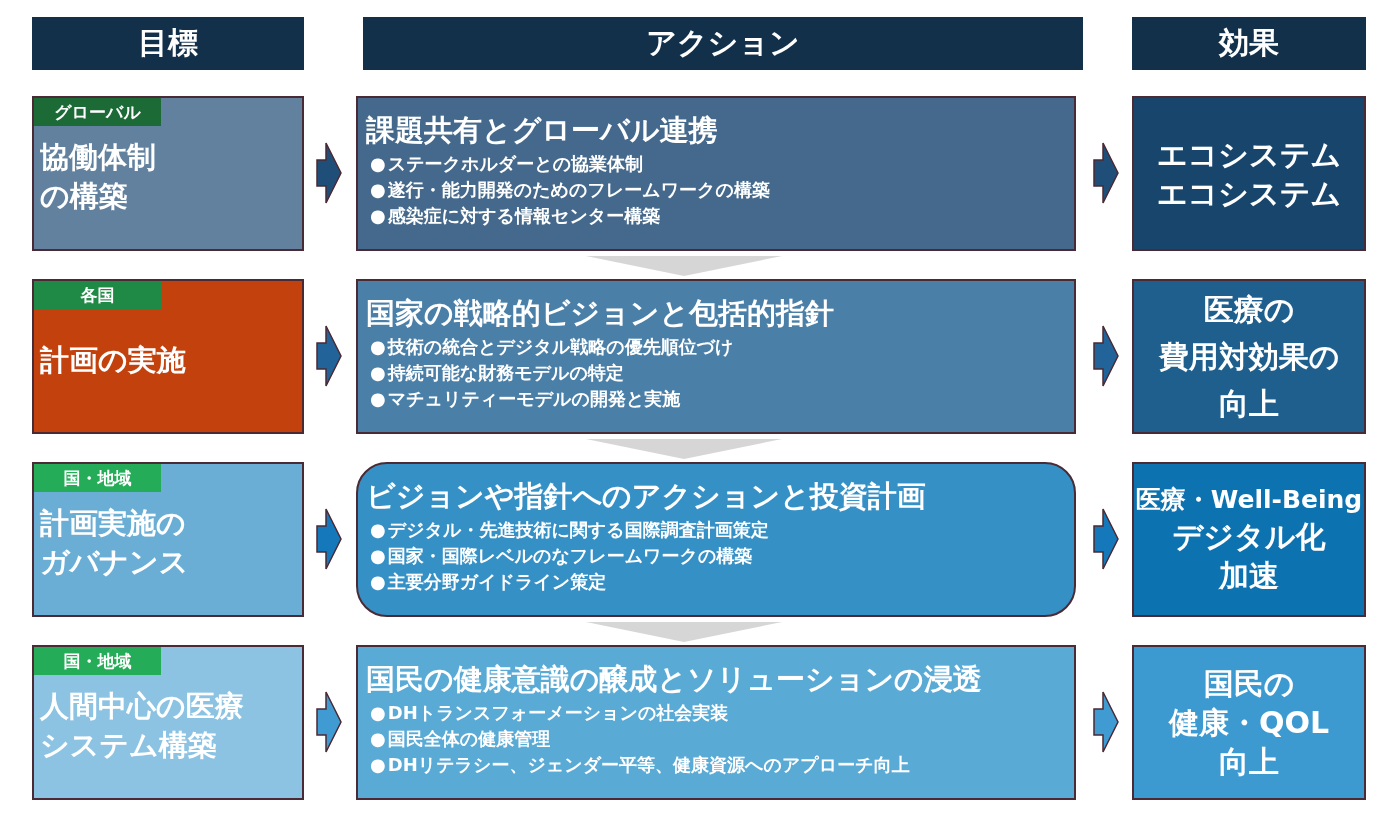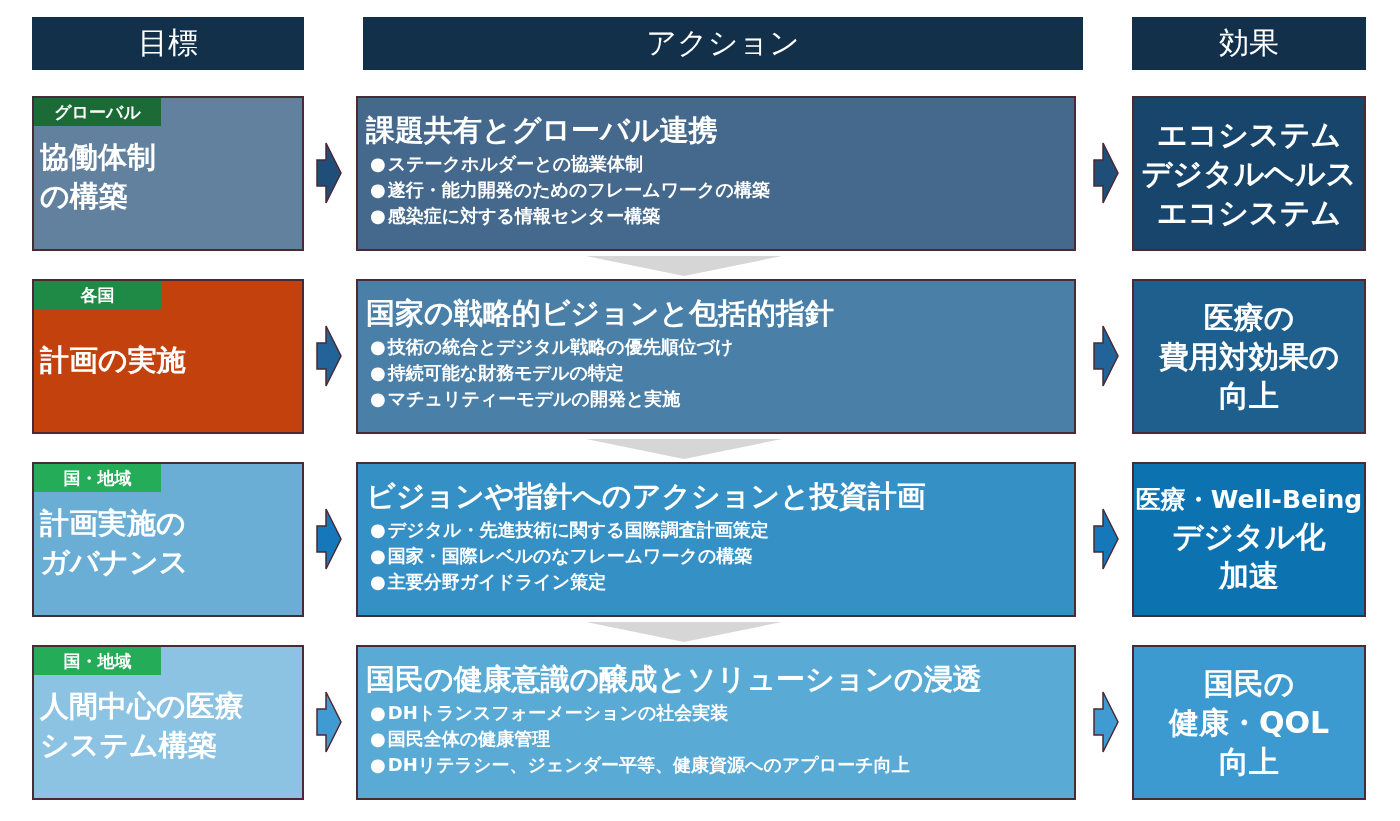--- a/index.html
+++ b/index.html
@@ -5,21 +5,21 @@
     html, body { margin: 0; padding: 0; background: #ffffff; }
     body {
       width: 1400px; height: 821px; position: relative; overflow: hidden;
       font-family: "DejaVu Sans", "Liberation Sans", sans-serif;
       color: #ffffff;
     }
     .header {
       position: absolute; top: 17px; height: 53px;
       background: #13304b;
       display: flex; align-items: center; justify-content: center;
-      font-weight: normal; font-size: 30px; color: #ffffff;
+      font-weight: bold; font-size: 30px; color: #ffffff;
     }
     .h-goal { left: 32px; width: 272px; }
     .h-action { left: 356px; width: 720px; margin-left: 7px; }
     .h-effect { left: 1132px; width: 234px; }
 
     .box {
       position: absolute; box-sizing: border-box;
       border: 2px solid #4a2a34;
     }
     .goal-box { left: 32px; width: 272px; }
@@ -86,21 +86,20 @@
     <li>感染症に対する情報センター構築</li>
   </ul>
 </div>
 <div class="arrow" style="left:1093px; top:142px;">
     <svg width="26" height="62" viewBox="0 0 26 62">
       <polygon points="1,18 10,18 10,1 25,31 10,61 10,44 1,44" fill="#1f4f78" stroke="#4a2a34" stroke-width="1.5"></polygon>
     </svg>
   </div>
 <div class="box effect-box r0" style="border-color: rgb(74, 42, 52); background: rgb(23, 69, 107);">
   <div class="effect-line">エコシステム</div>
-  <div class="effect-line">デジタルヘルス</div>
   <div class="effect-line">エコシステム</div>
 </div>
 
 <div class="chevron" style="top:256px;">
     <svg width="196" height="22" viewBox="0 0 196 22">
       <polygon points="0,0 196,0 98,20" fill="#d6d6d6"></polygon>
     </svg>
   </div>
 
 <div class="box goal-box r1" style="border-color: rgb(74, 42, 52); background: #c2410c;">
@@ -120,21 +119,21 @@
     <li>技術の統合とデジタル戦略の優先順位づけ</li>
     <li>持続可能な財務モデルの特定</li>
     <li>マチュリティーモデルの開発と実施</li>
   </ul>
 </div>
 <div class="arrow" style="left:1093px; top:325px;">
     <svg width="26" height="62" viewBox="0 0 26 62">
       <polygon points="1,18 10,18 10,1 25,31 10,61 10,44 1,44" fill="#22649a" stroke="#4a2a34" stroke-width="1.5"></polygon>
     </svg>
   </div>
-<div class="box effect-box r1" style="border-color: rgb(74, 42, 52); background: rgb(30, 95, 142);">
+<div class="box effect-box r1" style="border-color: rgb(74, 42, 52); background: rgb(30, 95, 142); gap: 8px;">
   <div class="effect-line">医療の</div>
   <div class="effect-line">費用対効果の</div>
   <div class="effect-line">向上</div>
 </div>
 
 <div class="chevron" style="top:439px;">
     <svg width="196" height="22" viewBox="0 0 196 22">
       <polygon points="0,0 196,0 98,20" fill="#d6d6d6"></polygon>
     </svg>
   </div>
@@ -144,21 +143,21 @@
   <div class="goal-title">
     <div>計画実施の</div>
     <div>ガバナンス</div>
   </div>
 </div>
 <div class="arrow" style="left:316px; top:508px;">
     <svg width="26" height="62" viewBox="0 0 26 62">
       <polygon points="1,18 10,18 10,1 25,31 10,61 10,44 1,44" fill="#1478bb" stroke="#4a2a34" stroke-width="1.5"></polygon>
     </svg>
   </div>
-<div class="box action-box r2" style="border-color: rgb(74, 42, 52); background: rgb(53, 144, 198);">
+<div class="box action-box r2" style="border-color: rgb(74, 42, 52); background: rgb(53, 144, 198); border-radius: 31px;">
   <div class="action-title">ビジョンや指針へのアクションと投資計画</div>
   <ul class="action-items">
     <li>デジタル・先進技術に関する国際調査計画策定</li>
     <li>国家・国際レベルのなフレームワークの構築</li>
     <li>主要分野ガイドライン策定</li>
   </ul>
 </div>
 <div class="arrow" style="left:1093px; top:508px;">
     <svg width="26" height="62" viewBox="0 0 26 62">
       <polygon points="1,18 10,18 10,1 25,31 10,61 10,44 1,44" fill="#1478bb" stroke="#4a2a34" stroke-width="1.5"></polygon>

